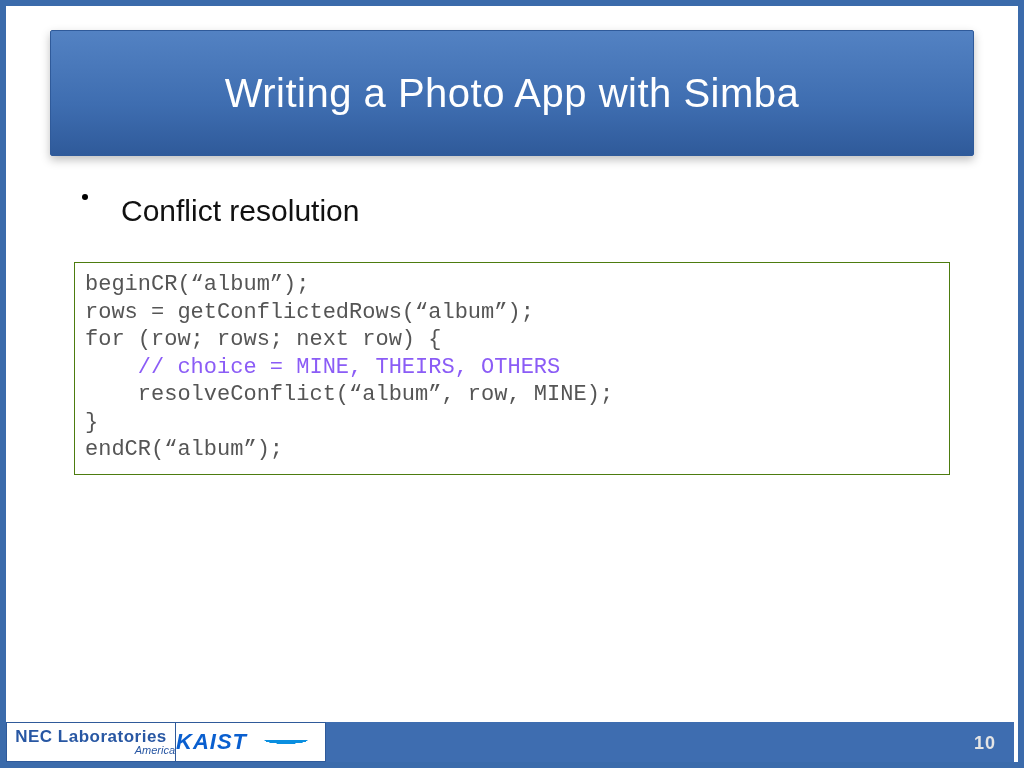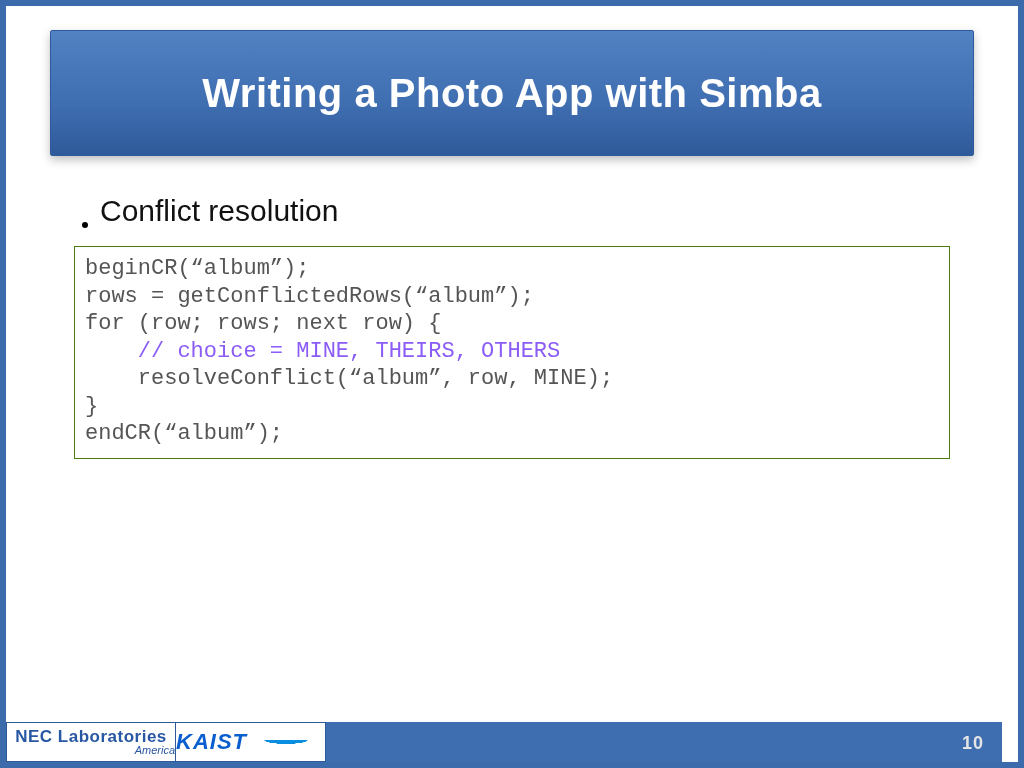--- a/index.html
+++ b/index.html
@@ -19,44 +19,44 @@
     position:absolute;
     left:30px; right:30px; top:10px;
     height:126px;
     background: linear-gradient(to bottom, #5382c3 0%, #3e6db0 60%, #2f5a9a 100%);
     border:1px solid #2f5a9a;
     border-radius:2px;
     box-shadow: 0 4px 10px rgba(0,0,0,0.25);
     display:flex; align-items:center; justify-content:center;
   }
   .title-text {
-    color:#fff; font-weight:700; font-size:40px; letter-spacing:0.5px;
+    color:#fff; font-weight:400; font-size:40px; letter-spacing:0.5px;
   }
   .content {
     position:absolute;
     left:50px; right:50px; top:174px;
   }
-  .bullet-row { display:flex; align-items:flex-end; gap:12px; margin-bottom:18px;}
+  .bullet-row { display:flex; align-items:flex-start; gap:33px; margin-bottom:34px;}
   .bullet-dot { width:6px; height:6px; border-radius:50%; background:#000; margin-left:12px; }
   .bullet-text { font-size:30px; color:#111; font-weight:400; }
   .codebox {
     border:1px solid #4d7c0f;
     padding:8px 10px 10px 10px;
     font-family: "Courier New", Courier, monospace;
     font-size:22px;
     line-height:1.25;
     color:#555;
     white-space:pre;
     margin-left:4px; margin-right:4px;
   }
   .codeline { display:block; }
   .comment { color:#8b5cf6; }
   .footer-bar {
     position:absolute;
-    left:0; right:16px; bottom:0;
+    left:0; right:4px; bottom:0;
     height:40px;
     background:#3e6db0;
   }
   .logos {
     position:absolute; left:0; bottom:0; height:40px;
     display:flex; align-items:stretch;
   }
   .logo-nec {
     width:170px; background:#fff; border:1px solid #2f5a9a;
     display:flex; flex-direction:column; align-items:center; justify-content:center;

